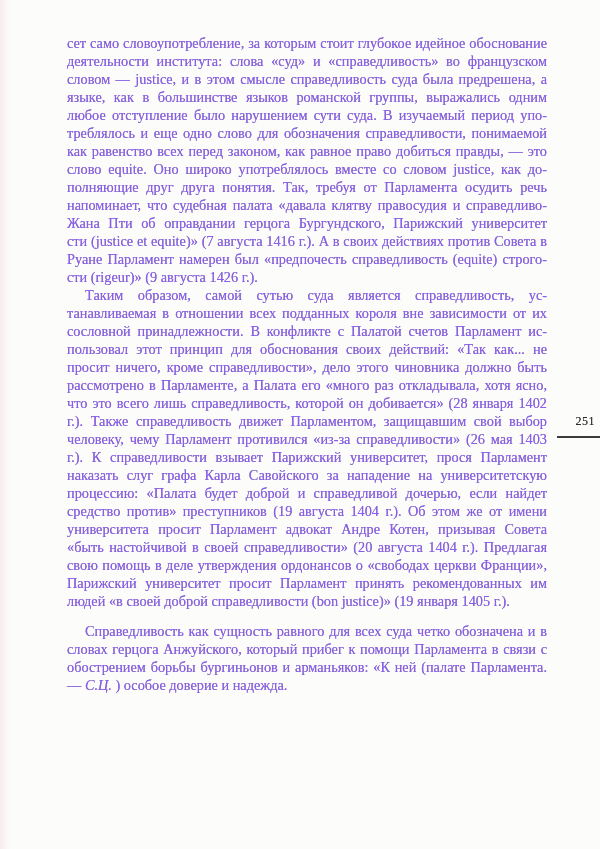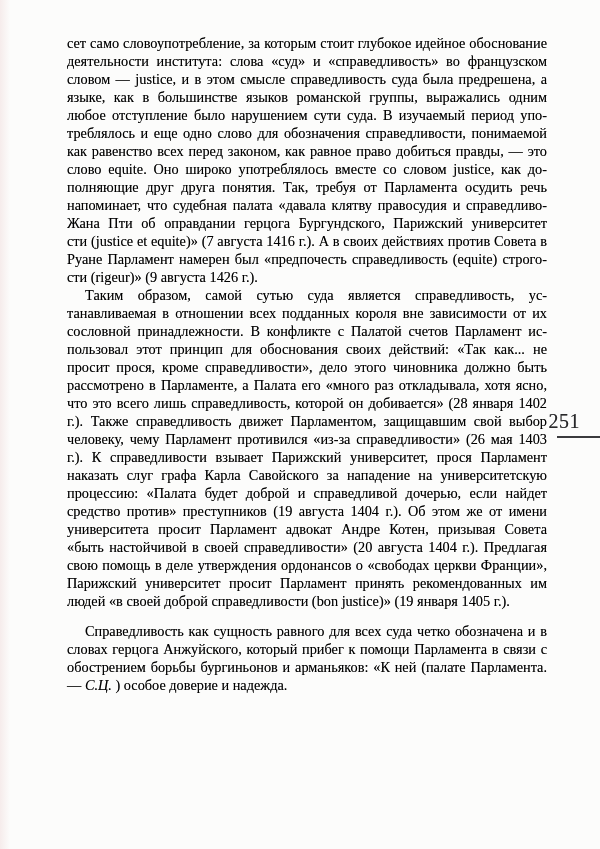--- a/index.html
+++ b/index.html
@@ -10,41 +10,41 @@
     overflow: hidden;
     font-family: "Liberation Serif", "DejaVu Serif", serif;
   }
   .scan-edge {
     position: absolute; left: 0; top: 0; width: 10px; height: 100%;
     background: linear-gradient(to right, rgba(234,206,206,0.35), rgba(255,255,255,0));
     pointer-events: none;
   }
   .text-column {
     position: absolute; left: 67px; top: 34px; width: 480px;
-    color: #000000;
+    color: #8b5cf6;
     font-size: 14.3px;
     line-height: 18px;
     text-shadow: 0 0 0.5px rgba(30,30,30,0.5);
   }
   .paragraph { margin: 0; }
   .paragraph:last-child { margin-top: 12px; }
   .line {
     text-align: justify;
     text-align-last: justify;
     height: 18px;
     overflow: visible;
     white-space: nowrap1; 
   }
   .line.last { text-align: left; text-align-last: left; }
   .line.indent { text-indent: 18px; }
   .italic { font-style: italic; }
   .page-number-block {
     position: absolute; top: 411px; right: 0; width: 46px;
-    text-align: right; padding-right: 20px;
-    font-size: 20px; line-height: 20px;
+    text-align: right; padding-right: 5px;
+    font-size: 12px; line-height: 20px;
     color: #28282a;
     letter-spacing: 0.5px;
     text-shadow: 0 0 0.5px rgba(30,30,30,0.5);
   }
   .page-number-rule {
     position: absolute; top: 436px; right: 0; width: 43px; height: 2px;
     background: #3b3b3d;
   }
 </style>
 </head>
@@ -67,21 +67,21 @@
       <div class="line">Жана Пти об оправдании герцога Бургундского, Парижский университет</div>
       <div class="line">сти (justice et equite)» (7 августа 1416 г.). А в своих действиях против Совета в</div>
       <div class="line">Руане Парламент намерен был «предпочесть справедливость (equite) строго-</div>
       <div class="line last">сти (rigeur)» (9 августа 1426 г.).</div>
     </div>
     <div class="paragraph">
       <div class="line indent">Таким образом, самой сутью суда является справедливость, ус-</div>
       <div class="line">танавливаемая в отношении всех подданных короля вне зависимости от их</div>
       <div class="line">сословной принадлежности. В конфликте с Палатой счетов Парламент ис-</div>
       <div class="line">пользовал этот принцип для обоснования своих действий: «Так как... не</div>
-      <div class="line">просит прося, кроме справедливости», дело этого чиновника должно быть</div>
+      <div class="line">просит ничего, кроме справедливости», дело этого чиновника должно быть</div>
       <div class="line">рассмотрено в Парламенте, а Палата его «много раз откладывала, хотя ясно,</div>
       <div class="line">что это всего лишь справедливость, которой он добивается» (28 января 1402</div>
       <div class="line">г.). Также справедливость движет Парламентом, защищавшим свой выбор</div>
       <div class="line">человеку, чему Парламент противился «из-за справедливости» (26 мая 1403</div>
       <div class="line">г.). К справедливости взывает Парижский университет, прося Парламент</div>
       <div class="line">наказать слуг графа Карла Савойского за нападение на университетскую</div>
       <div class="line">процессию: «Палата будет доброй и справедливой дочерью, если найдет</div>
       <div class="line">средство против» преступников (19 августа 1404 г.). Об этом же от имени</div>
       <div class="line">университета просит Парламент адвокат Андре Котен, призывая Совета</div>
       <div class="line">«быть настойчивой в своей справедливости» (20 августа 1404 г.). Предлагая</div>

